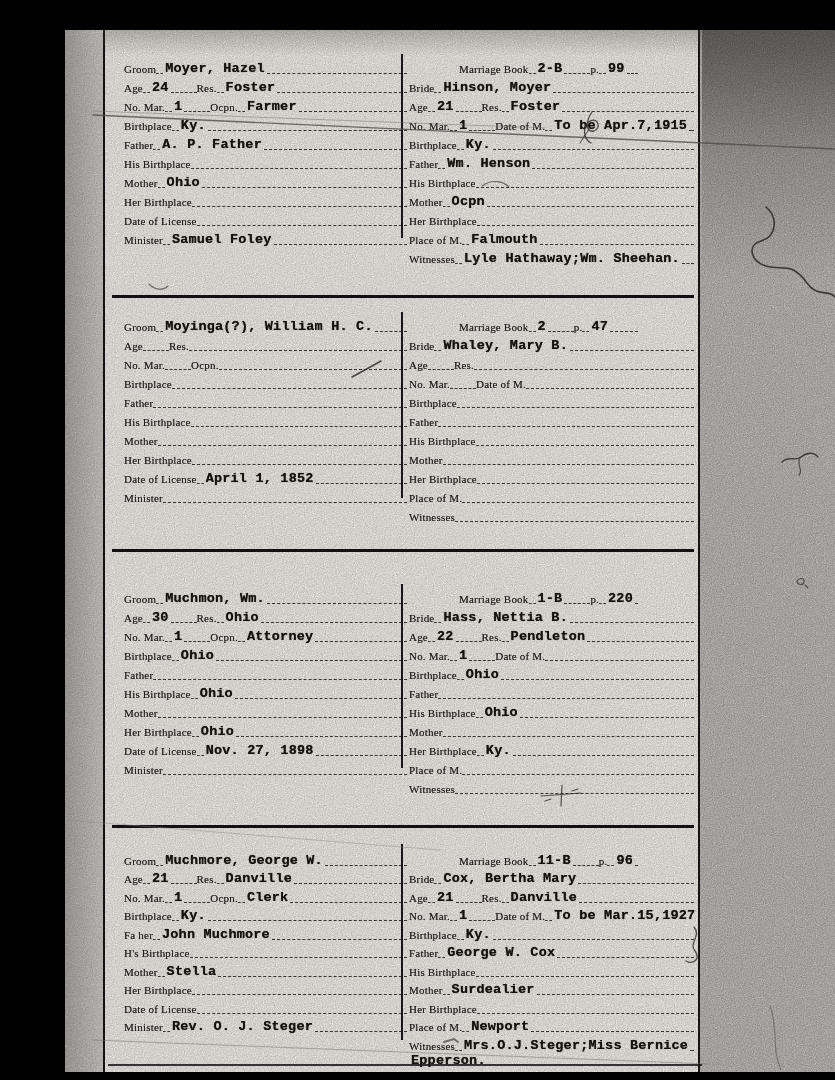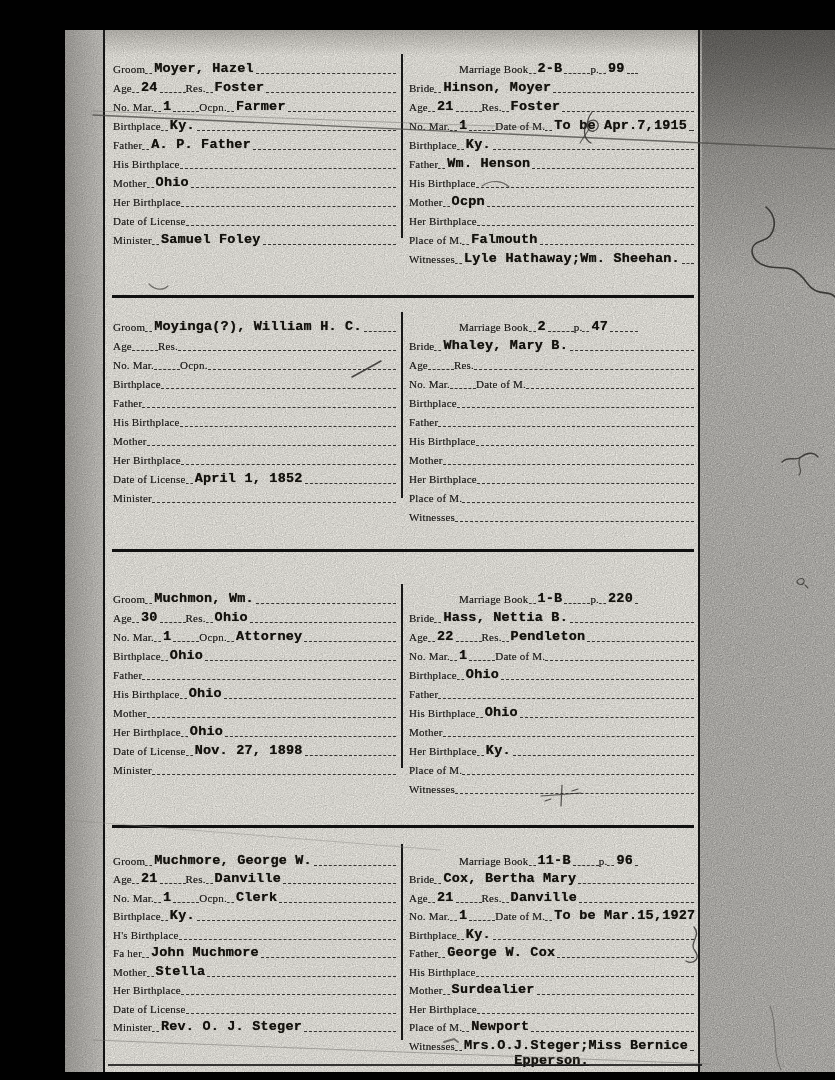--- a/index.html
+++ b/index.html
@@ -30,25 +30,25 @@
   .v1{top:54px;height:184px}.v2{top:312px;height:186px}.v3{top:584px;height:184px}.v4{top:844px;height:196px}
   
   #records{position:absolute;left:0;top:0;width:835px;height:1080px;}
   .record{position:absolute;left:112px;width:582px;}
   .record:nth-child(1){top:48px}
   .record:nth-child(2){top:306px}
   .record:nth-child(3){top:578px}
   .record:nth-child(4){top:840px}
   .record:nth-child(4) .row{height:18.5px}
   .col{position:absolute;top:0;}
-  .col.groom{left:1px;width:283px;padding-top:10px;}
+  .col.groom{left:12px;width:283px;padding-top:10px;}
   .col.bride{left:297px;width:285px;margin-top:10px;}
   .row{height:19px;display:flex;align-items:flex-end;}
   .row.hdr{padding-left:50px;padding-right:56px;}
-  .row.cont{height:13px;margin-top:-3px;justify-content:center;text-decoration:underline;}
+  .row.cont{height:13px;margin-top:-3px;}
   .l{font-family:"Liberation Serif", serif;font-size:11px;color:#272523;white-space:nowrap;
      padding-bottom:2px;letter-spacing:.2px;text-shadow:0 0 .4px rgba(20,18,16,.55);}
   .v{font-family:"Liberation Mono", monospace;font-size:13.5px;font-weight:700;color:#17150f;
      white-space:nowrap;margin-bottom:1px;padding:0 2px;letter-spacing:.2px;
      text-shadow:0 0 .7px rgba(15,13,10,.8);}
   .lead{border-bottom:1.6px dashed #3d3b38;margin-bottom:3px;}
   .grow{flex:1 1 auto;}
   .g8{flex:0 0 7px;}
   .g26{flex:0 0 26px;}
   .overlay{position:absolute;left:0;top:0;pointer-events:none;}
@@ -480,27 +480,27 @@
             <span class="v">Clerk</span>
             <span class="lead grow"></span>
           </div>
           <div class="row">
             <span class="l">Birthplace</span>
             <span class="lead g8"></span>
             <span class="v">Ky.</span>
             <span class="lead grow"></span>
           </div>
           <div class="row">
+            <span class="l">Fa her</span>
+            <span class="lead g8"></span>
+            <span class="v">John Muchmore</span>
+            <span class="lead grow"></span>
+          </div>
+          <div class="row">
             <span class="l">H's Birthplace</span>
-            <span class="lead grow"></span>
-          </div>
-          <div class="row">
-            <span class="l">Fa her</span>
-            <span class="lead g8"></span>
-            <span class="v">John Muchmore</span>
             <span class="lead grow"></span>
           </div>
           <div class="row">
             <span class="l">Mother</span>
             <span class="lead g8"></span>
             <span class="v">Stella</span>
             <span class="lead grow"></span>
           </div>
           <div class="row">
             <span class="l">Her Birthplace</span>

